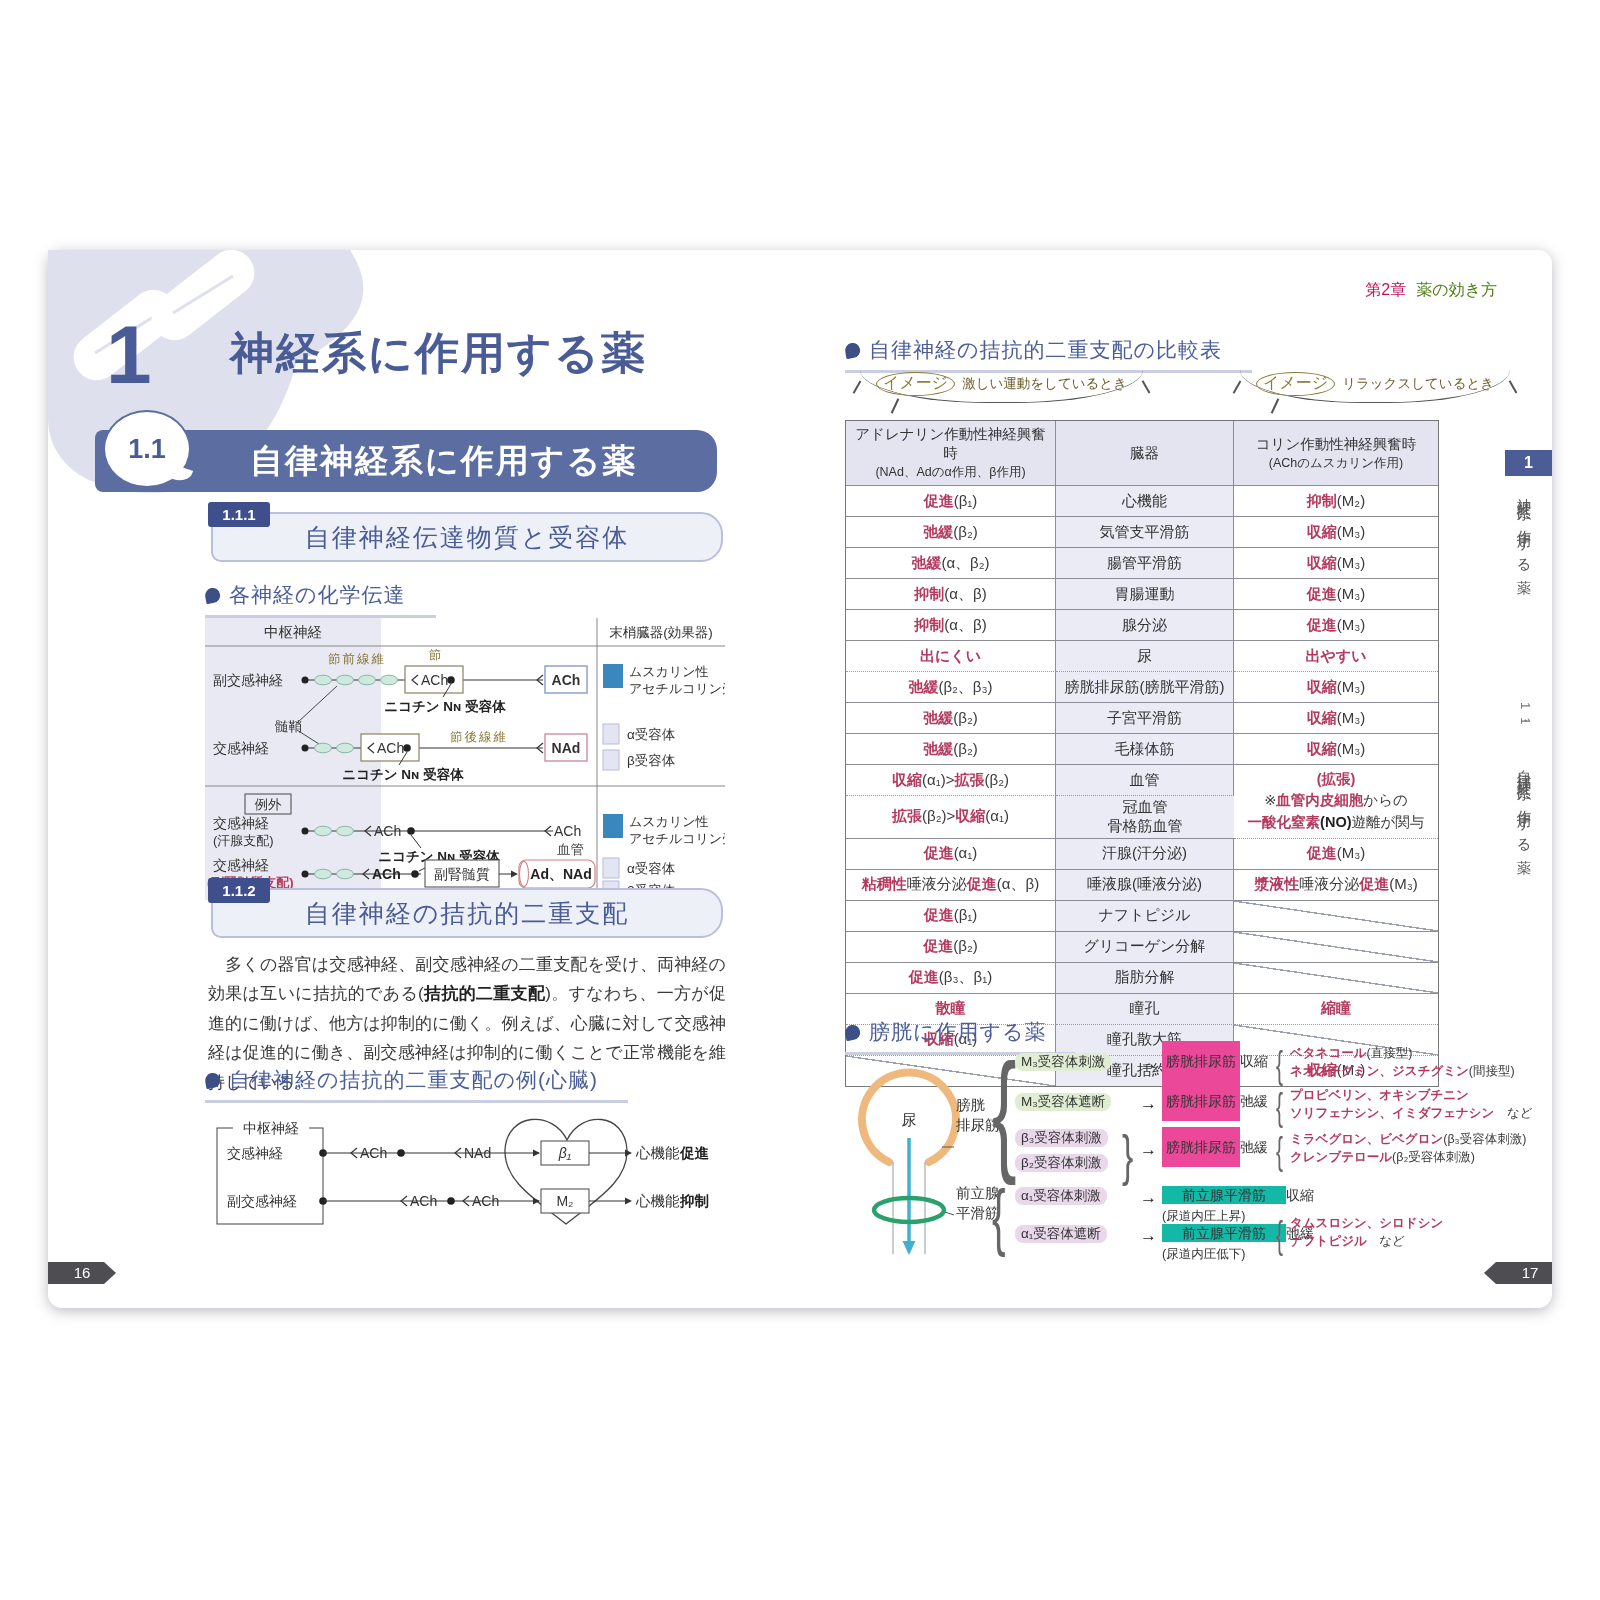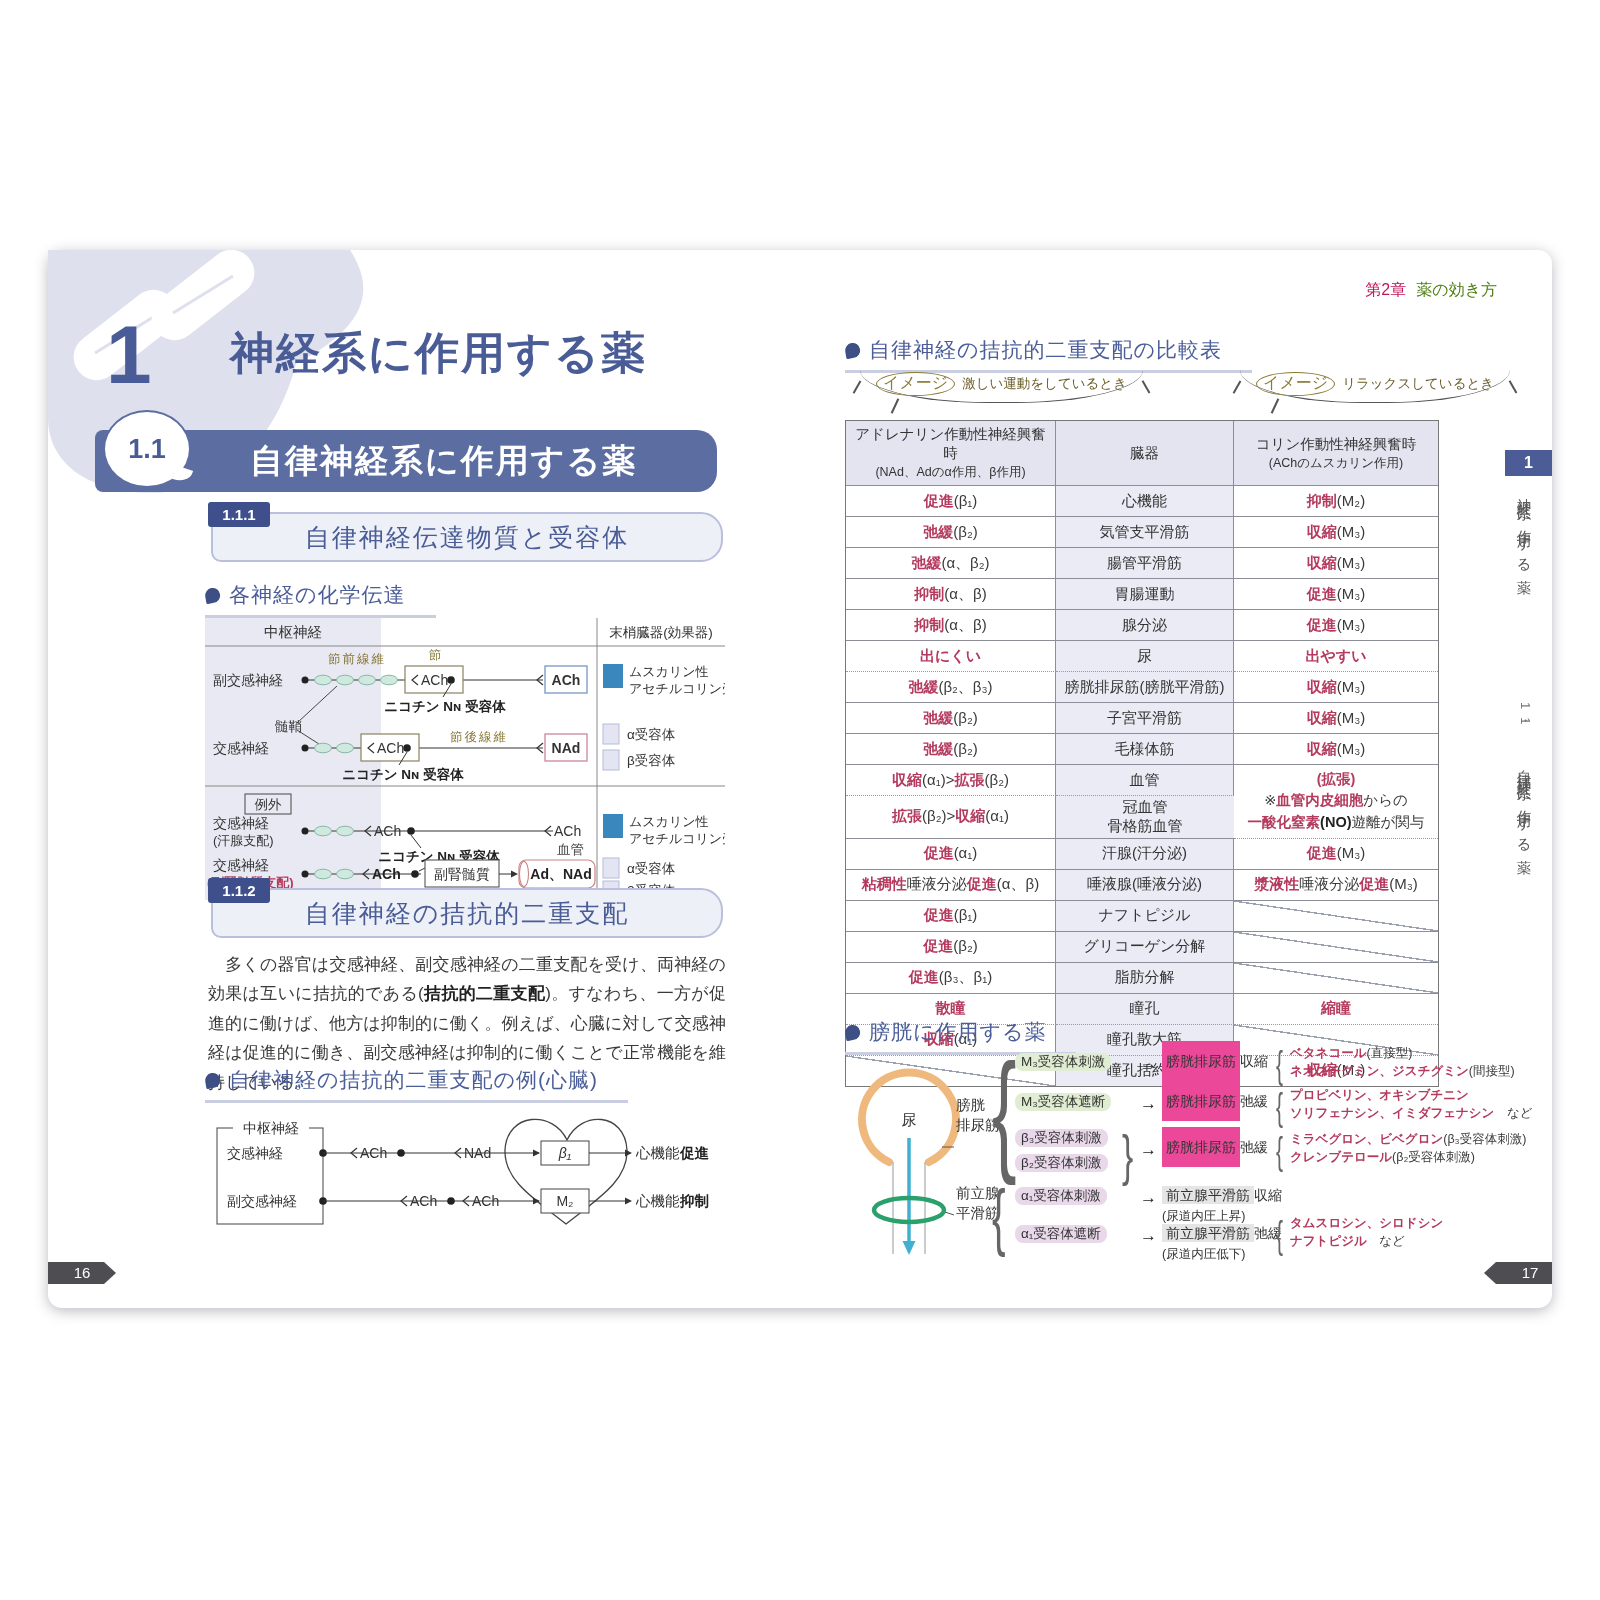--- a/index.html
+++ b/index.html
@@ -78,21 +78,21 @@
   .imgbubble:after{content:"";position:absolute;right:-4px;bottom:8px;width:1.7px;height:14px;background:#555;transform:rotate(-30deg);}
   .imgtag{display:inline-block;border:1.4px solid #8a7a33;border-radius:50%;padding:0 6px 1px;
           margin-right:7px;font-size:16px;color:#8a7a33;}
   .bubble-tail{position:absolute;width:2px;height:16px;background:#555;transform:rotate(25deg);}
 
   
   .chip{position:absolute;font-size:13.5px;color:#333;padding:0 6px;border-radius:8px;white-space:nowrap;}
   .chip-green{background:#e0edd2;}
   .chip-purple{background:#e8d8ea;}
   .hl-orange{background:#ec4899;padding:12px 4px;}
-  .hl-green{background:#e5e5e5;padding:1px 4px;margin-top:40px;}
+  .hl-green{background:#14b8a6;padding:1px 20px;margin-top:40px;}
   .resrow{position:absolute;font-size:14px;color:#333;white-space:nowrap;}
   .resnote{position:absolute;font-size:12.5px;color:#333;white-space:nowrap;}
   .brace{position:absolute;color:#666;font-weight:400;transform-origin:left top;transform:scaleX(.55);}
   .arrowg{position:absolute;font-size:17px;font-weight:700;color:#222;}
   .druglines{position:absolute;font-size:12.5px;line-height:1.4;white-space:nowrap;}
   .musclelbl{position:absolute;font-size:14.5px;color:#333;line-height:1.35;}
 
   
   .side-num{position:absolute;left:1457px;top:200px;width:47px;height:26px;background:#4b5c96;color:#fff;
             font-size:16px;font-weight:700;text-align:center;line-height:26px;}

